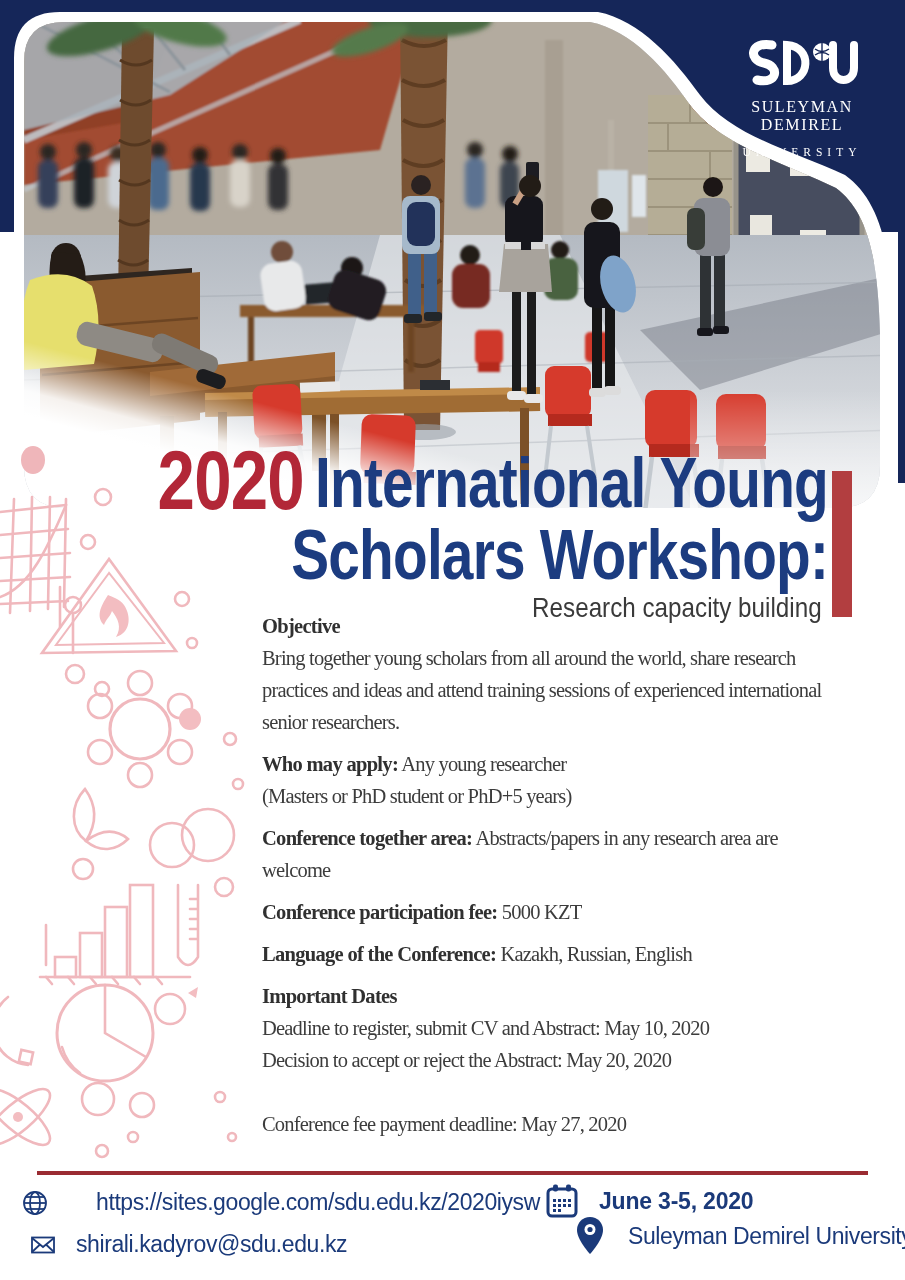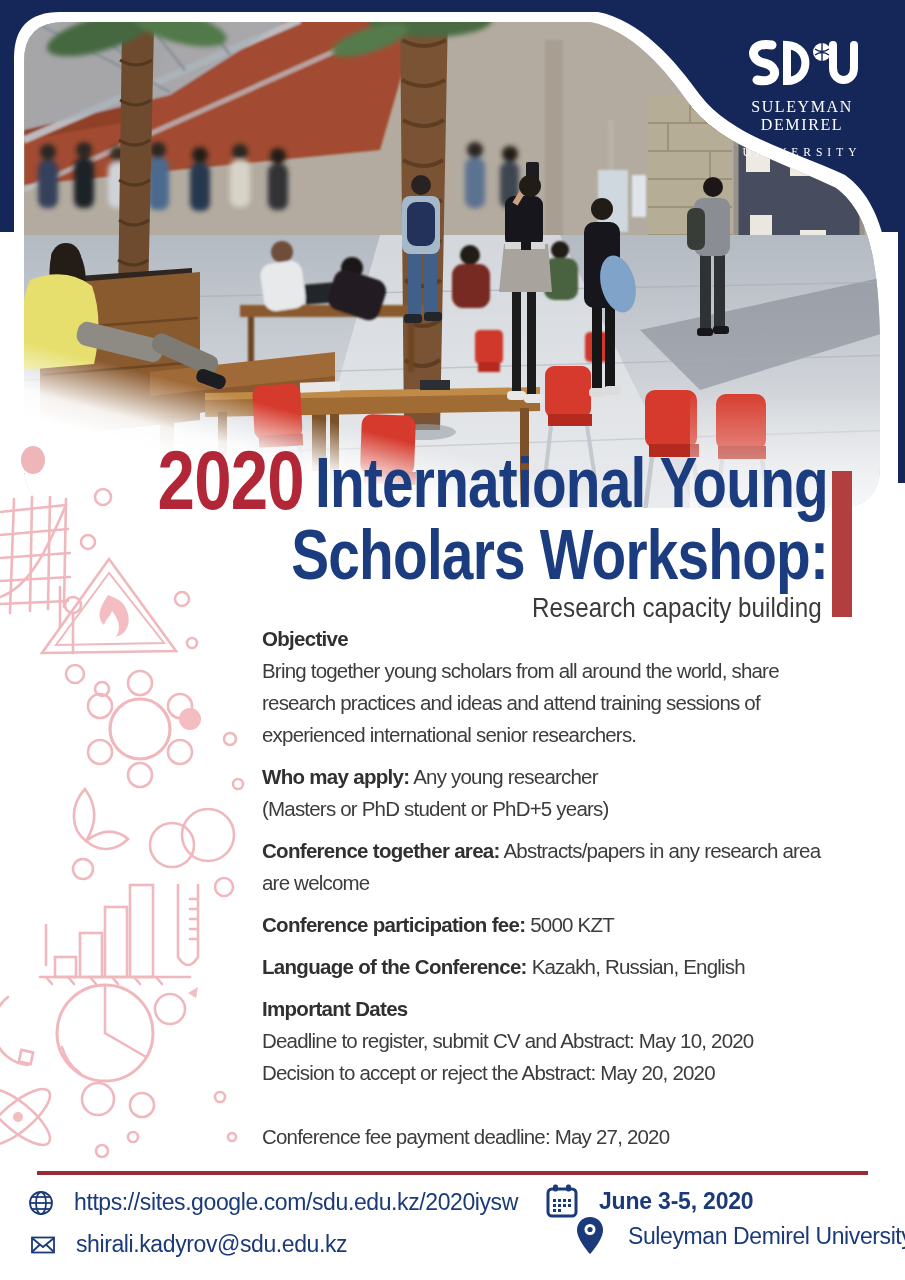--- a/index.html
+++ b/index.html
@@ -15,32 +15,32 @@
   .titleline{position:absolute;right:77px;white-space:nowrap;z-index:6;
              transform:scaleX(0.80);transform-origin:right center;
              font-weight:bold;color:#1c3c80;letter-spacing:-1px;}
   #t1{top:441px;font-size:71px;line-height:78px;}
   #t1 .year{color:#b22737;font-size:84px;vertical-align:-2px;margin-right:14px;}
   #t2{top:516px;font-size:71px;line-height:78px;}
   #subtitle{position:absolute;right:83px;top:591px;font-size:28.5px;color:#3a3a3a;white-space:nowrap;
             transform:scaleX(0.85);transform-origin:right center;z-index:6;}
   #redbar{position:absolute;left:832px;top:471px;width:20px;height:146px;background:#b23e40;z-index:6;}
   
-  #bodyText{position:absolute;left:262px;top:623px;width:585px;color:#3c3c3c;
-            font-size:20.5px;letter-spacing:-0.8px;line-height:32px;z-index:6;}
+  #bodyText{position:absolute;left:262px;top:610px;width:585px;color:#3c3c3c;
+            font-size:20.5px;letter-spacing:-0.8px;line-height:32px;z-index:6;font-family:Liberation Serif, serif;}
   #bodyText p{margin:0 0 10px 0;}
   #bodyText b{color:#303030;letter-spacing:-0.7px;}
   
   #doodles{position:absolute;left:0;top:437px;z-index:1;}
   
   #footline{position:absolute;left:37px;top:1171px;width:831px;height:4px;background:#9a2b32;z-index:6;}
   .footrow{position:absolute;display:flex;align-items:center;color:#1b3a7a;z-index:6;
            font-size:23px;letter-spacing:-0.4px;white-space:nowrap;}
   .footrow .ico{flex:0 0 auto;margin-right:20px;display:flex;align-items:center;}
-  #fr-web{left:28px;top:1189px;}
+  #fr-web{left:22px;top:1189px;gap:28px;}
   #fr-mail{left:30px;top:1231px;}
   #fr-date{left:545px;top:1183px;font-weight:bold;letter-spacing:-0.2px;}
   #fr-loc{left:576px;top:1216px;line-height:25px;}
   #fr-loc .ico{margin-right:24px;}
 </style>
 </head>
 <body>
 
 <div id="poster">
 

